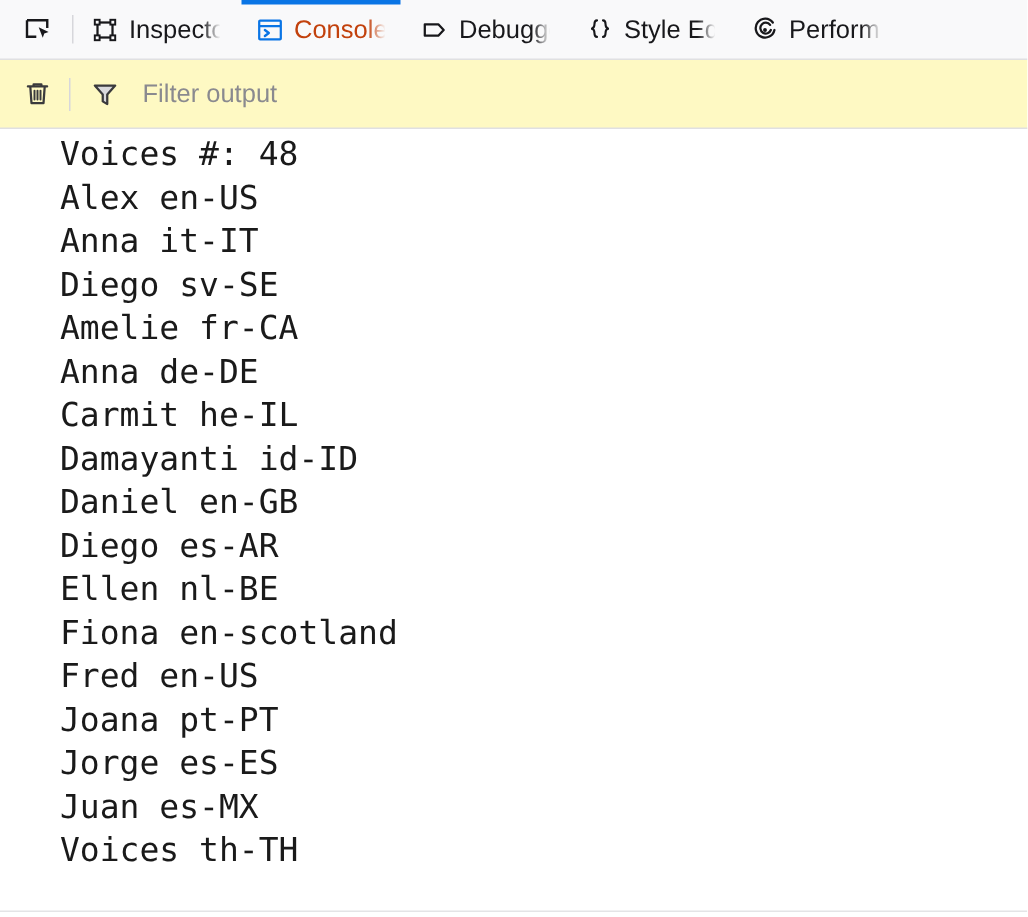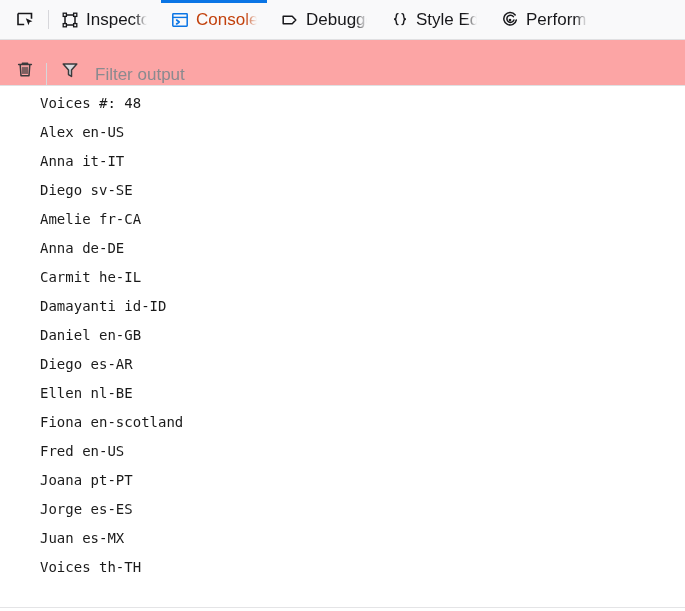--- a/index.html
+++ b/index.html
@@ -92,24 +92,24 @@
     right: 2px;
     top: 0;
     height: 3px;
     background: #0a75e5;
   }
 
   
   .console-toolbar {
     height: 46px;
     box-sizing: border-box;
-    background: #fca5a5;
+    background: #fef9c3;
     border-bottom: 1px solid #e0e0e2;
     display: flex;
-    align-items: flex-end;
+    align-items: center;
     padding: 0 8px 0 10px;
   }
   .icon-btn {
     width: 30px;
     height: 30px;
     display: flex;
     align-items: center;
     justify-content: center;
     border-radius: 2px;
     cursor: pointer;
@@ -145,21 +145,21 @@
     background: #ffffff;
     overflow: hidden;
     padding-top: 3px;
     box-sizing: border-box;
   }
   .console-row {
     height: 29px;
     line-height: 29px;
     padding-left: 40px;
     font-family: "DejaVu Sans Mono", monospace;
-    font-size: 14px;
+    font-size: 22px;
     color: #1a1a1a;
     white-space: pre;
   }
   .console-bottom-divider {
     position: absolute;
     left: 0;
     right: 0;
     bottom: 3px;
     height: 1px;
     background: #e4e4e6;

